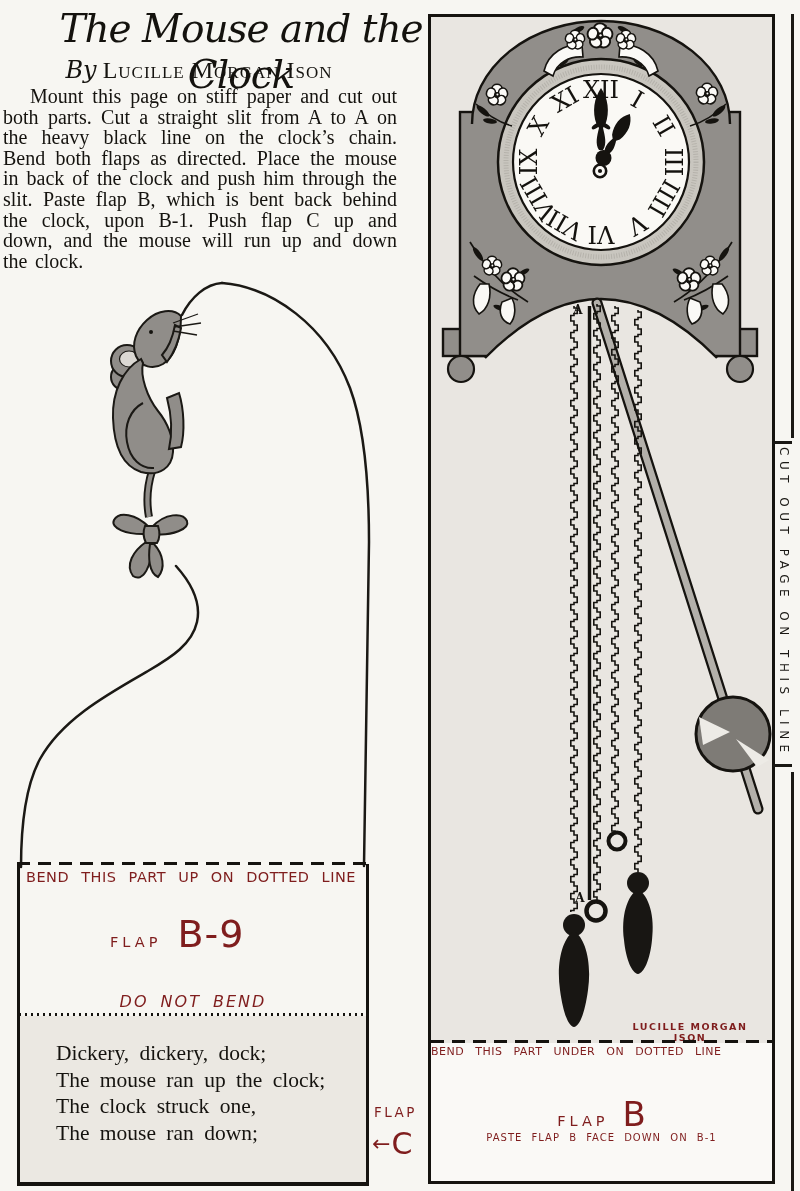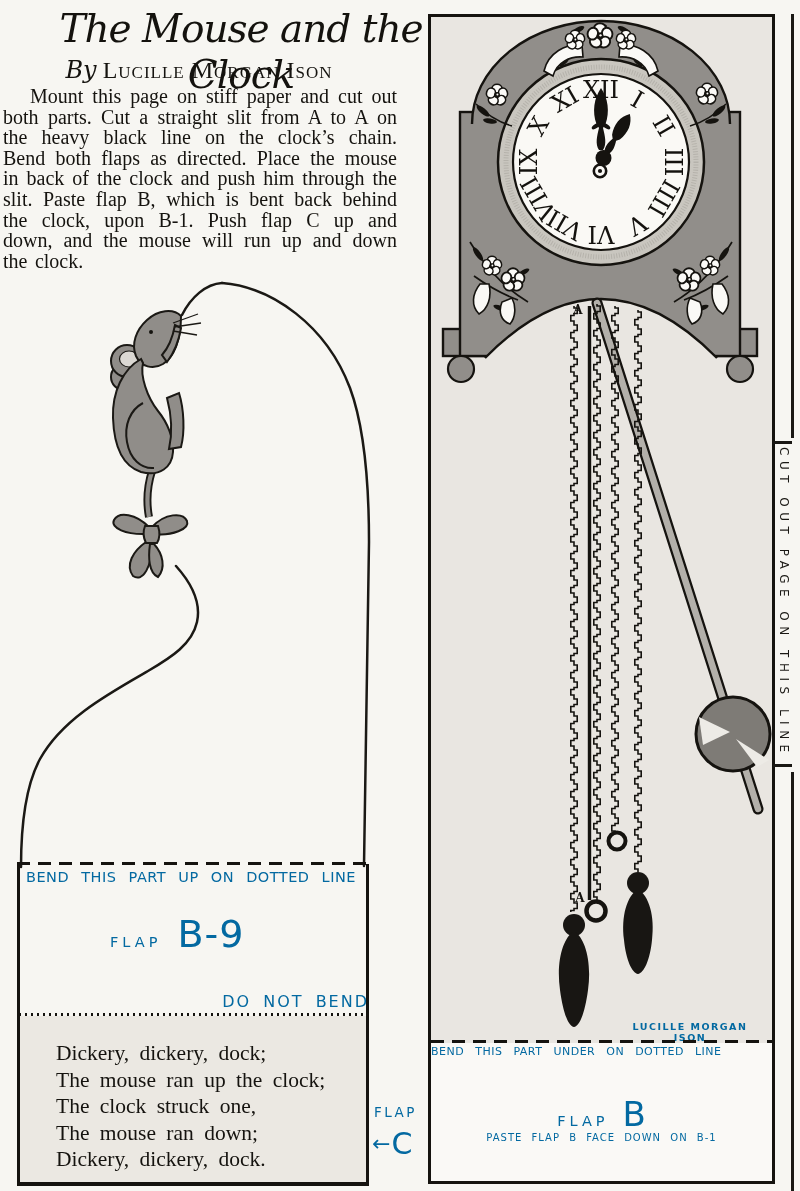--- a/index.html
+++ b/index.html
@@ -10,33 +10,33 @@
   
   .title{left:0;top:6px;width:398px;text-align:center;
          font-family:"DejaVu Serif",serif;font-style:italic;font-size:39px;line-height:46px;
          letter-spacing:-1px;color:#14120e;padding-left:42px;}
   .byline{left:0;top:56px;width:398px;text-align:center;font-size:24px;}
   .byline .by{font-family:"DejaVu Serif",serif;font-style:italic;}
   .byline .name{font-variant:small-caps;letter-spacing:1px;font-family:"Liberation Serif",serif;}
   .para{left:3px;top:86px;width:394px;font-size:20px;line-height:20.6px;text-align:justify;
         text-indent:27px;word-spacing:2.5px;}
   
-  .hand{font-family:"DejaVu Sans",sans-serif;color:#0369a1;}
+  .hand{font-family:"DejaVu Sans",sans-serif;color:#7f1d1d;}
   
   .dash-line{height:3px;background:repeating-linear-gradient(90deg,#15130f 0 13px,transparent 13px 21px);}
   .dot-line{height:3px;background:repeating-linear-gradient(90deg,#15130f 0 2.2px,transparent 2.2px 6px);}
   .b1-left{left:17px;top:864px;width:3px;height:320px;background:#15130f;}
   .b1-right{left:366px;top:864px;width:3px;height:320px;background:#15130f;}
   .b1-bottom{left:17px;top:1182px;width:352px;height:4px;background:#15130f;}
   .b1-gray{left:20px;top:1016px;width:346px;height:166px;background:#ebe8e2;}
   .bend-up{left:26px;top:869px;width:330px;font-size:14.5px;letter-spacing:0.5px;word-spacing:7px;}
   .flapb1{left:110px;top:912px;display:flex;align-items:baseline;gap:16px;}
   .flapb1 .w{font-size:14.5px;letter-spacing:4px;}
   .flapb1 .n{font-size:38px;letter-spacing:1px;}
-  .donotbend{left:17px;top:992px;width:352px;text-align:right;font-size:16px;letter-spacing:2px;word-spacing:5px;}
+  .donotbend{left:17px;top:992px;width:352px;text-align:center;font-size:16px;letter-spacing:2px;word-spacing:5px;font-style:italic;}
   .rhyme{left:56px;top:1040px;width:300px;font-size:21.5px;line-height:26.5px;word-spacing:5px;}
   
   .flapc-w{left:374px;top:1104px;font-size:13.5px;letter-spacing:2.5px;}
   .flapc-n{left:372px;top:1126px;display:flex;align-items:center;gap:1px;}
   .flapc-n .ar{font-size:22px;}
   .flapc-n .c{font-size:30px;}
   
   .panel{left:428px;top:14px;width:347px;height:1170px;border:3px solid #15130f;
          background:#e9e6e1;box-sizing:border-box;}
   .panel-white{left:431px;top:1043px;width:341px;height:138px;background:#faf9f6;}
@@ -122,21 +122,20 @@
     <span class="w">FLAP</span>
     <span class="n">B-9</span>
   </div>
   <div class="abs hand donotbend">DO NOT BEND</div>
 
   <div class="abs rhyme">
     <div>Dickery, dickery, dock;</div>
     <div>The mouse ran up the clock;</div>
     <div>The clock struck one,</div>
     <div>The mouse ran down;</div>
-    <div>Dickery, dickery, dock.</div>
   </div>
 
   <div class="abs hand flapc-w">FLAP</div>
   <div class="abs hand flapc-n">
     <span class="ar">←</span>
     <span class="c">C</span>
   </div>
 
   <div class="abs panel"></div>
   <div class="abs panel-white"></div>

